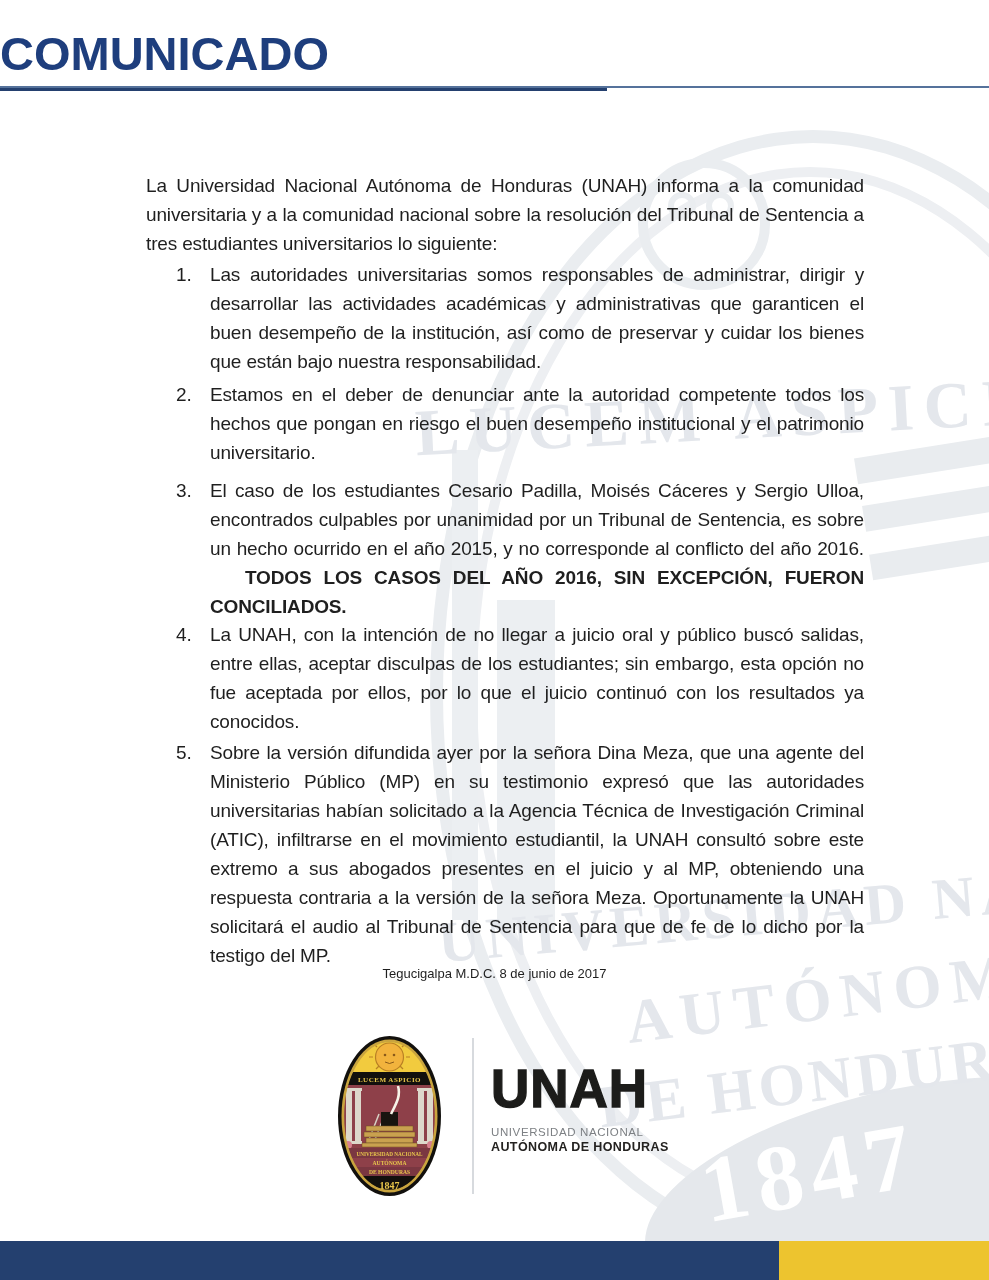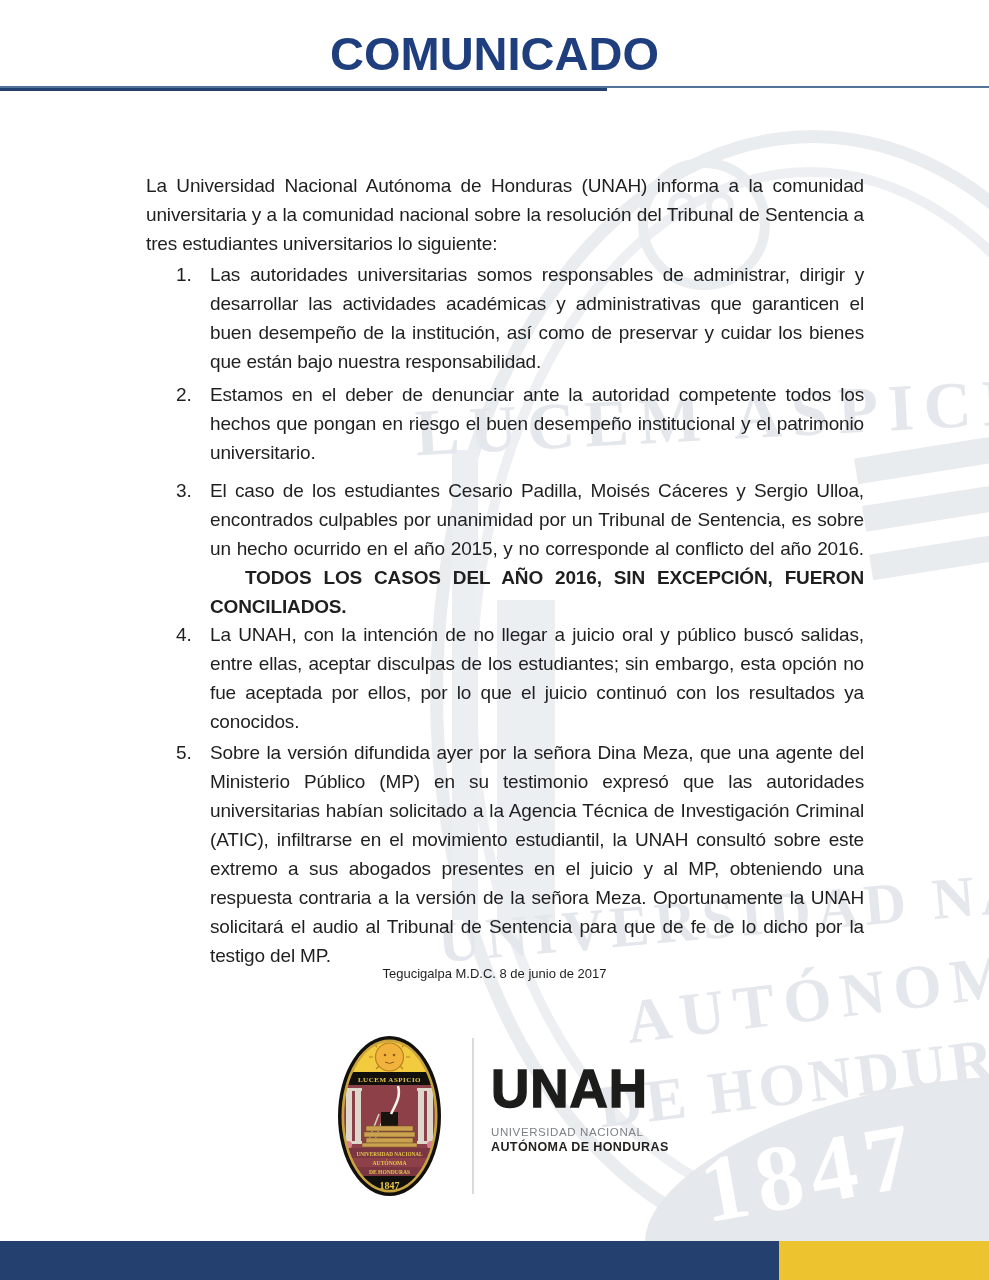--- a/index.html
+++ b/index.html
@@ -6,21 +6,21 @@
   .page{position:relative;width:989px;height:1280px;margin:0 auto;background:#ffffff;
         overflow:hidden;font-family:"Liberation Sans",sans-serif;}
   
   .wm{position:absolute;z-index:0;pointer-events:none;}
   .wm-ring{border-radius:50%;}
   .wm-text{font-family:"Liberation Serif",serif;font-weight:bold;color:#e4e7ec;white-space:nowrap;}
   .wm-fill{background:#e5e8ec;border-radius:50%;}
   .wm-bar{background:#eceff2;}
   .wm-step{background:#e9ecef;}
   
-  .title{position:absolute;z-index:2;top:26px;left:0;width:100%;text-align:center;
+  .title{position:absolute;z-index:2;top:26px;left:0;width:100%;text-align:left;
          font-size:47px;font-weight:bold;letter-spacing:0px;color:#1e3e7d;}
   .rule-thin{position:absolute;z-index:2;top:86px;left:0;width:989px;height:2px;background:#55729b;}
   .rule-thick{position:absolute;z-index:2;top:88px;left:0;width:607px;height:3px;background:#24406f;}
   
   .content{position:absolute;z-index:2;left:134px;top:0;width:718px;color:#1f1f1f;
            font-size:19px;line-height:29px;}
   .para{position:absolute;left:12px;width:718px;text-align:justify;letter-spacing:-0.15px;}
   .intro{top:171px;}
   .list-item{padding-left:64px;box-sizing:border-box;}
   .num{position:absolute;left:30px;top:0;}

